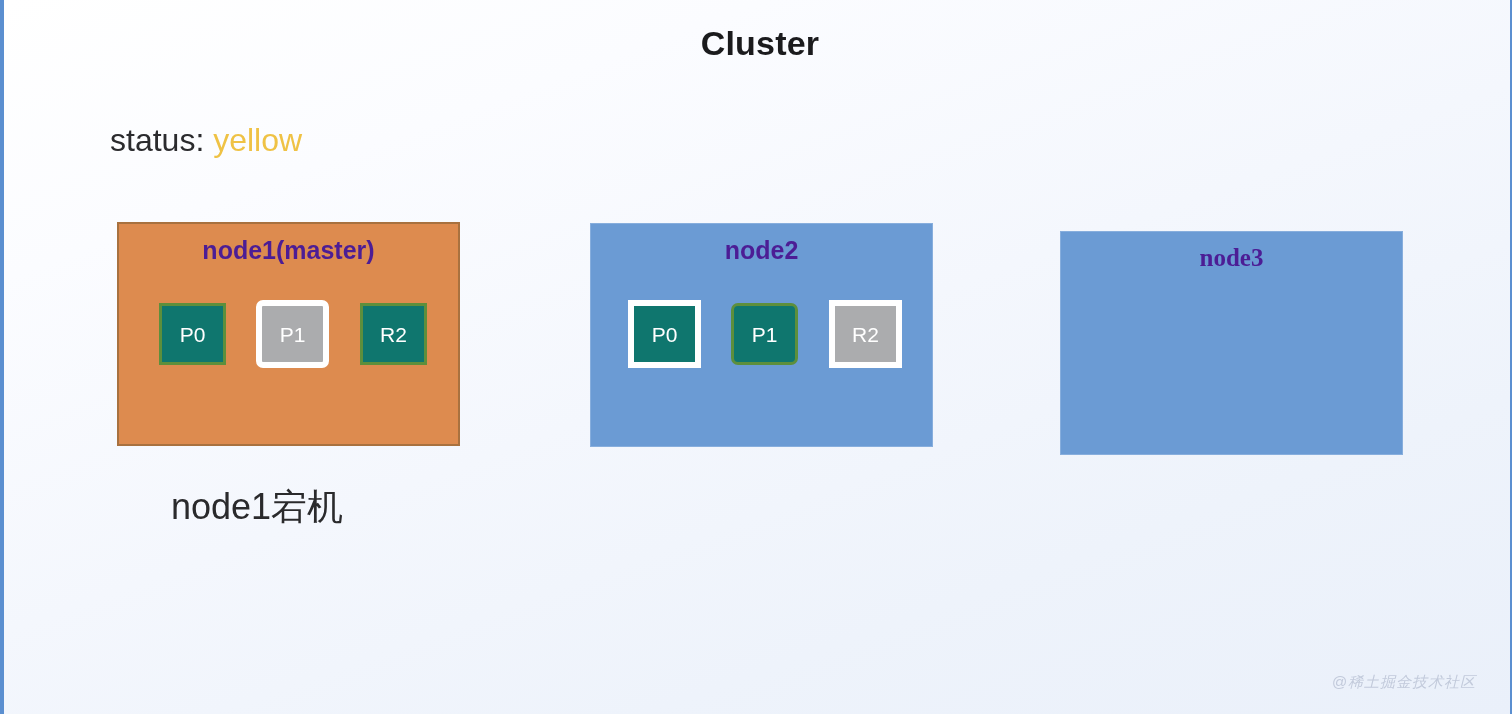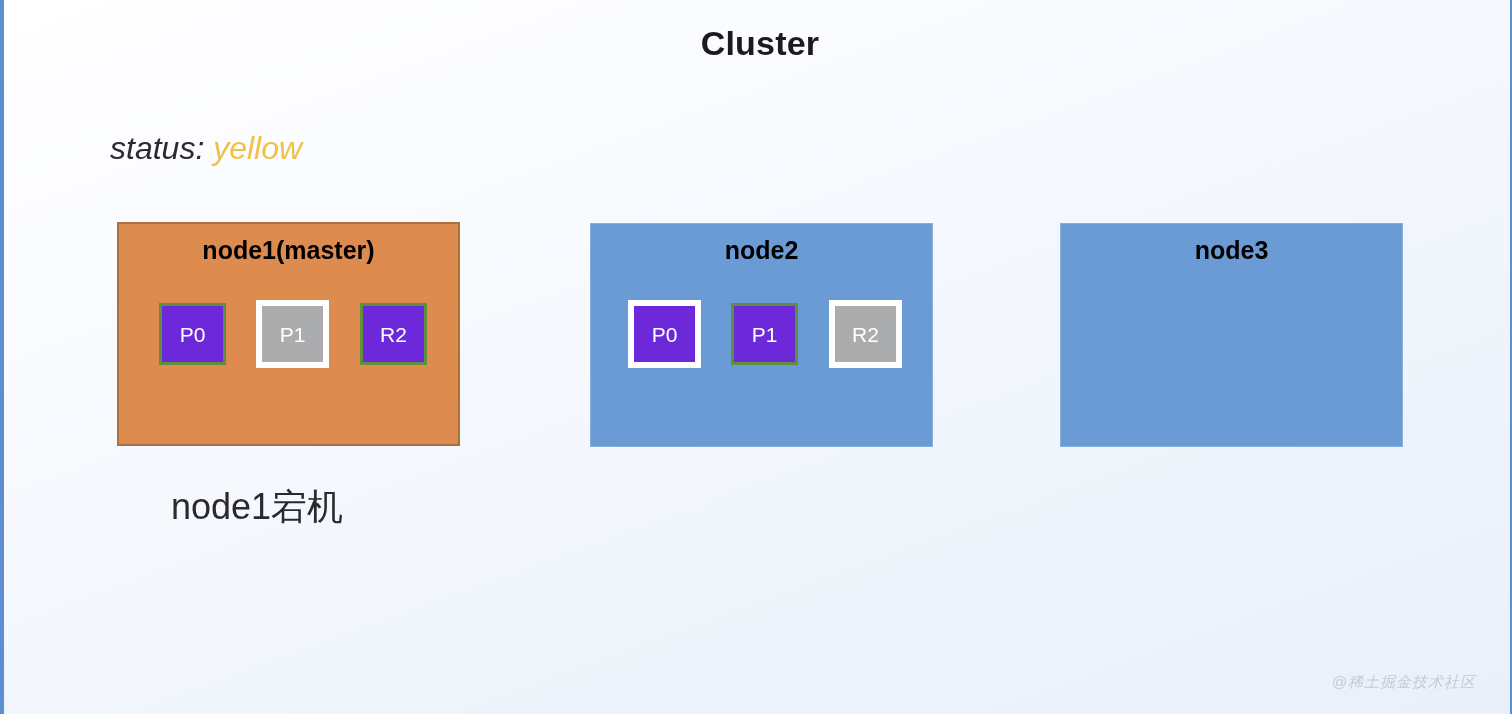--- a/index.html
+++ b/index.html
@@ -41,26 +41,25 @@
     text-align: center;
     font-size: 34px;
     font-weight: bold;
     color: #1b1b1d;
     letter-spacing: 0.2px;
   }
 
   
   #status-line {
     position: absolute;
-    top: 130px;
+    top: 122px;
     left: 106px;
     font-size: 32px;
     color: #2b2b2e;
     white-space: nowrap;
-    font-style: italic;
   }
   #status-line .status-value {
     color: #efc245;
   }
 
   
   .node {
     position: absolute;
     top: 222px;
     width: 343px;
@@ -69,31 +68,31 @@
   .node.orange {
     background: #dd8b4f;
     border: 2px solid #a8713f;
   }
   .node.blue {
     background: #6b9bd4;
     border: 1px solid #87aedd;
   }
   #node-1 { left: 113px; }
   #node-2 { left: 586px; top: 223px; }
-  #node-3 { left: 1056px; top: 223px; }
+  #node-3 { left: 1056px; top: 231px; font-family: Liberation Serif, serif; }
 
   .node-title {
     position: absolute;
     top: 12px;
     left: 0;
     width: 100%;
     text-align: center;
     font-size: 25px;
     font-weight: bold;
-    color: #000000;
+    color: #4c1d95;
   }
 
   
   .shard-row {
     position: absolute;
     top: 79px;
     left: 0;
     width: 100%;
     height: 70px;
   }
@@ -103,41 +102,41 @@
     width: 67px;
     height: 62px;
     display: flex;
     align-items: center;
     justify-content: center;
     font-size: 21px;
     color: #ffffff;
     line-height: 1;
   }
   .shard.green {
-    background: #6d28d9;
+    background: #0f766e;
     border: 3px solid #5d8f3c;
     justify-content: center;
   }
   .shard.gray {
     background: #a7abb1;
     border: 3px solid #c5c8cc;
   }
   .shard.outline-white {
     border: 6px solid #ffffff;
     width: 73px;
     height: 68px;
     top: -3px;
   }
   .shard.gray.outline-white {
     background: #abacae;
   }
 
   
   .pos-0 { left: 40px; }
-  .pos-1 { left: 140px; }
+  .pos-1 { left: 140px; border-radius: 7px; }
   .pos-2 { left: 241px; }
   .pos-0.outline-white { left: 37px; }
   .pos-1.outline-white { left: 137px; }
   .pos-2.outline-white { left: 238px; }
   .pos-r1 { left: 136px; }
   .pos-r2 { left: 237px; }
 
   
   #caption {
     position: absolute;

